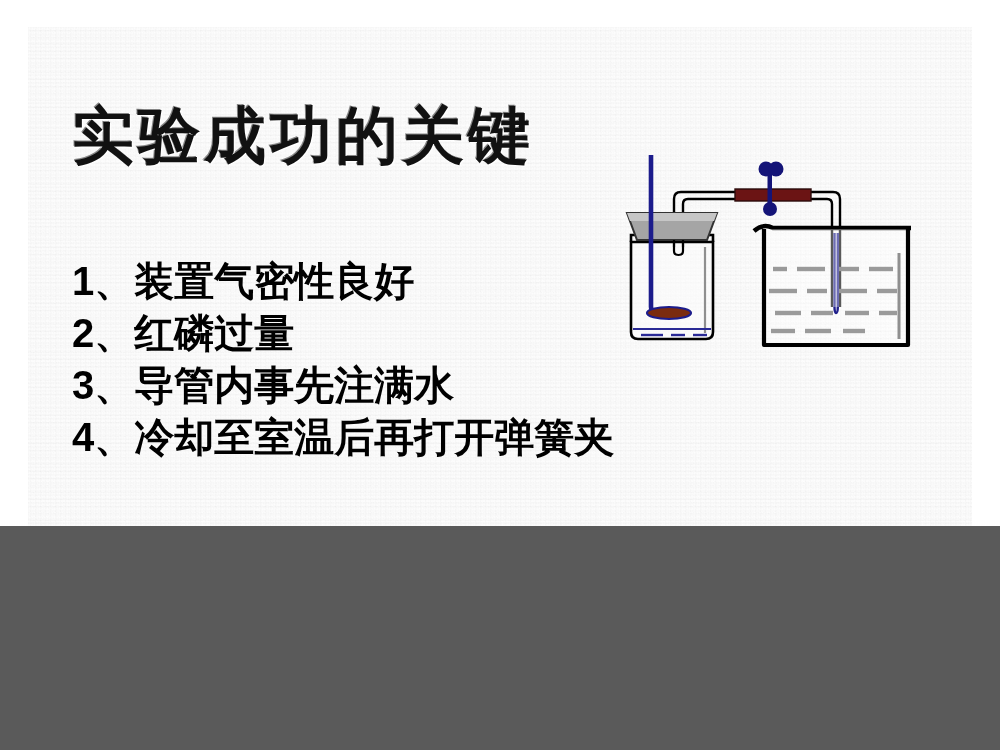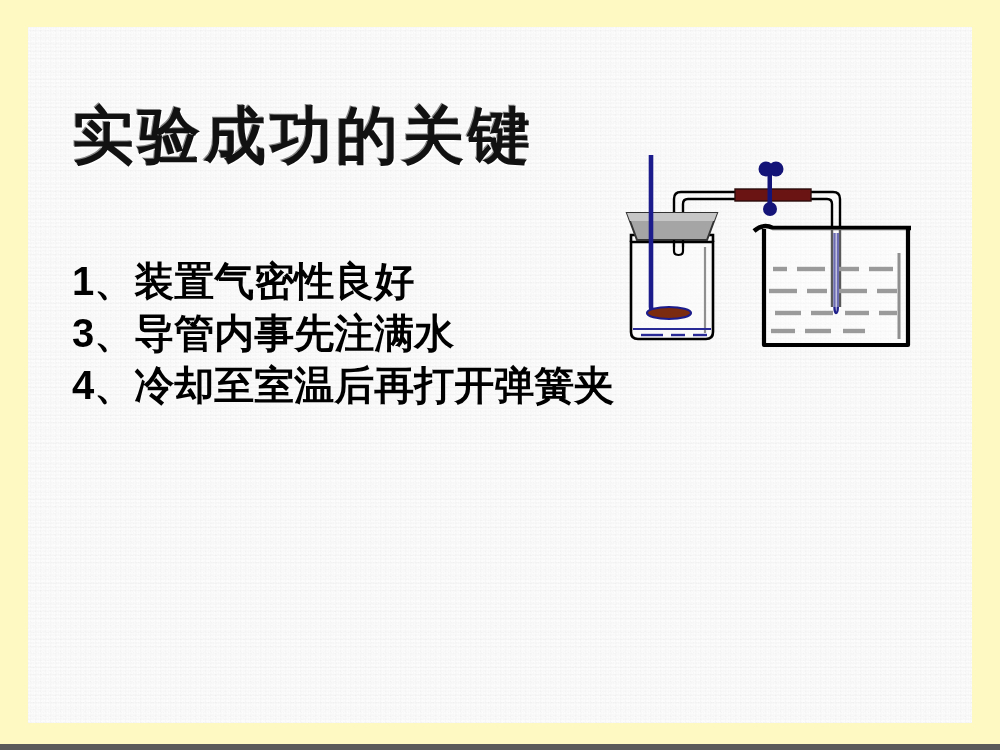--- a/index.html
+++ b/index.html
@@ -4,22 +4,22 @@
 <title>Slide</title>
 <style>
   html, body {
     margin: 0;
     padding: 0;
     background: #5a5a5a;
   }
   #slide-root {
     position: relative;
     width: 1000px;
-    height: 744px;
-    background: #fef9c3;
+    height: 526px;
+    background: #ffffff;
     overflow: hidden;
     font-family: "Liberation Sans", "DejaVu Sans", sans-serif;
   }
   #slide-canvas {
     position: absolute;
     left: 28px;
     top: 27px;
     width: 944px;
     height: 696px;
     background-color: #fbfbfb;
@@ -86,20 +86,21 @@
 <body>
 
 <div id="slide-root">
   <div id="slide-canvas">
     <div id="paper-texture"></div>
 
     <div id="title">实验成功的关键</div>
 
     <div id="body-list">
       <div class="body-line">1、装置气密性良好</div>
+      <div class="body-line">2、红磷过量</div>
       <div class="body-line">3、导管内事先注满水</div>
       <div class="body-line">4、冷却至室温后再打开弹簧夹</div>
     </div>
 
     <div id="apparatus">
       <svg width="350" height="220" viewBox="0 0 350 220" xmlns="http://www.w3.org/2000/svg">
 
         <g fill="none" stroke="#000000" stroke-width="2.4">
 
           <path d="M 63 100 L 63 52 Q 63 45 70 45 L 222 45 Q 229 45 229 52 L 229 160"></path>

